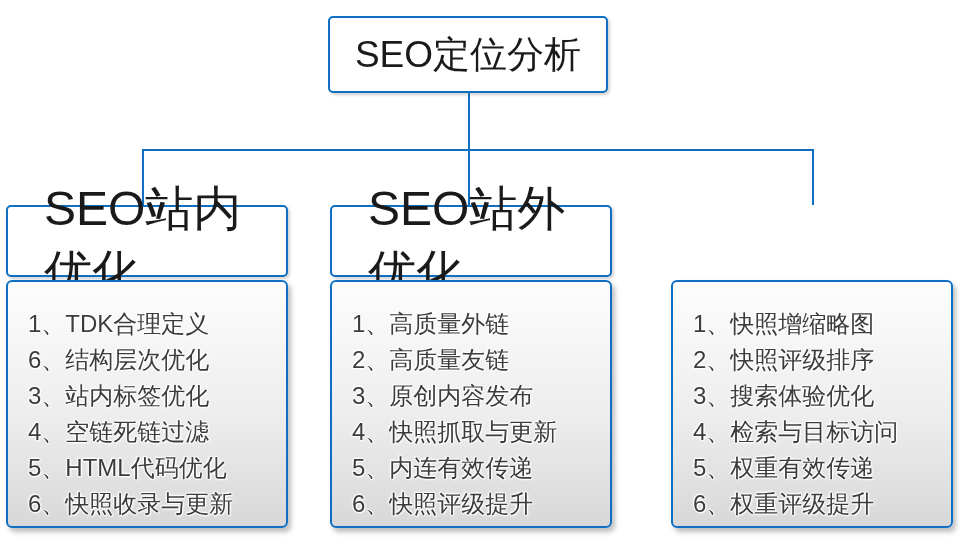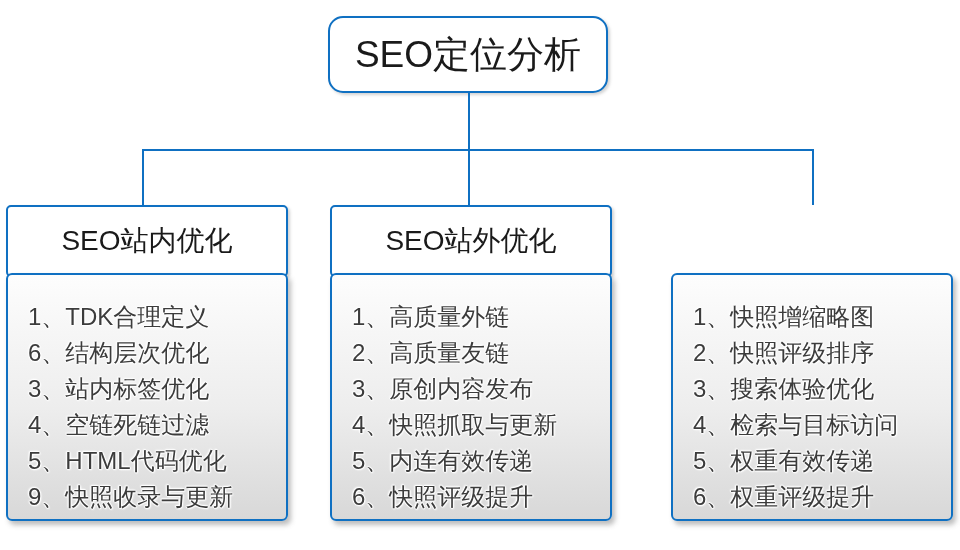--- a/index.html
+++ b/index.html
@@ -16,30 +16,30 @@
     border:2px solid #0f70c2;
     border-radius:5px;
     display:flex;align-items:center;justify-content:center;
     color:#1a1a1a;
     box-sizing:border-box;
   }
   .root-node{
     left:328px;top:16px;width:280px;height:77px;
     font-size:37px;
     box-shadow:2px 2px 3px rgba(130,130,130,0.35);
-    border-radius:15px;
   }
   .branch-header{
     top:205px;width:282px;height:72px;
-    font-size:28px;
+    font-size:48px;
     box-shadow:2px 2px 3px rgba(130,130,130,0.35);
+    padding-left:36px;
   }
   .branch-body{
     position:absolute;
-    top:273px;width:282px;height:248px;
+    top:280px;width:282px;height:248px;
     box-sizing:border-box;
     border:2px solid #0f70c2;
     border-radius:6px;
     background:linear-gradient(to bottom,#fdfdfd 0%,#ededed 55%,#d8d8d8 100%);
     box-shadow:3px 4px 5px rgba(110,110,110,0.45);
     padding:24px 0 0 20px;
   }
   .col-1{left:6px;}
   .col-2{left:330px;}
   .col-3{left:671px;}
@@ -79,21 +79,21 @@
 
   <div class="node branch-header col-1">
     <span>SEO站内优化</span>
   </div>
   <div class="branch-body col-1">
     <div class="item">1、TDK合理定义</div>
     <div class="item">6、结构层次优化</div>
     <div class="item">3、站内标签优化</div>
     <div class="item">4、空链死链过滤</div>
     <div class="item">5、HTML代码优化</div>
-    <div class="item">9、快照收录与更新</div>
+    <div class="item">6、快照收录与更新</div>
   </div>
 
   <div class="node branch-header col-2">
     <span>SEO站外优化</span>
   </div>
   <div class="branch-body col-2">
     <div class="item">1、高质量外链</div>
     <div class="item">2、高质量友链</div>
     <div class="item">3、原创内容发布</div>
     <div class="item">4、快照抓取与更新</div>

